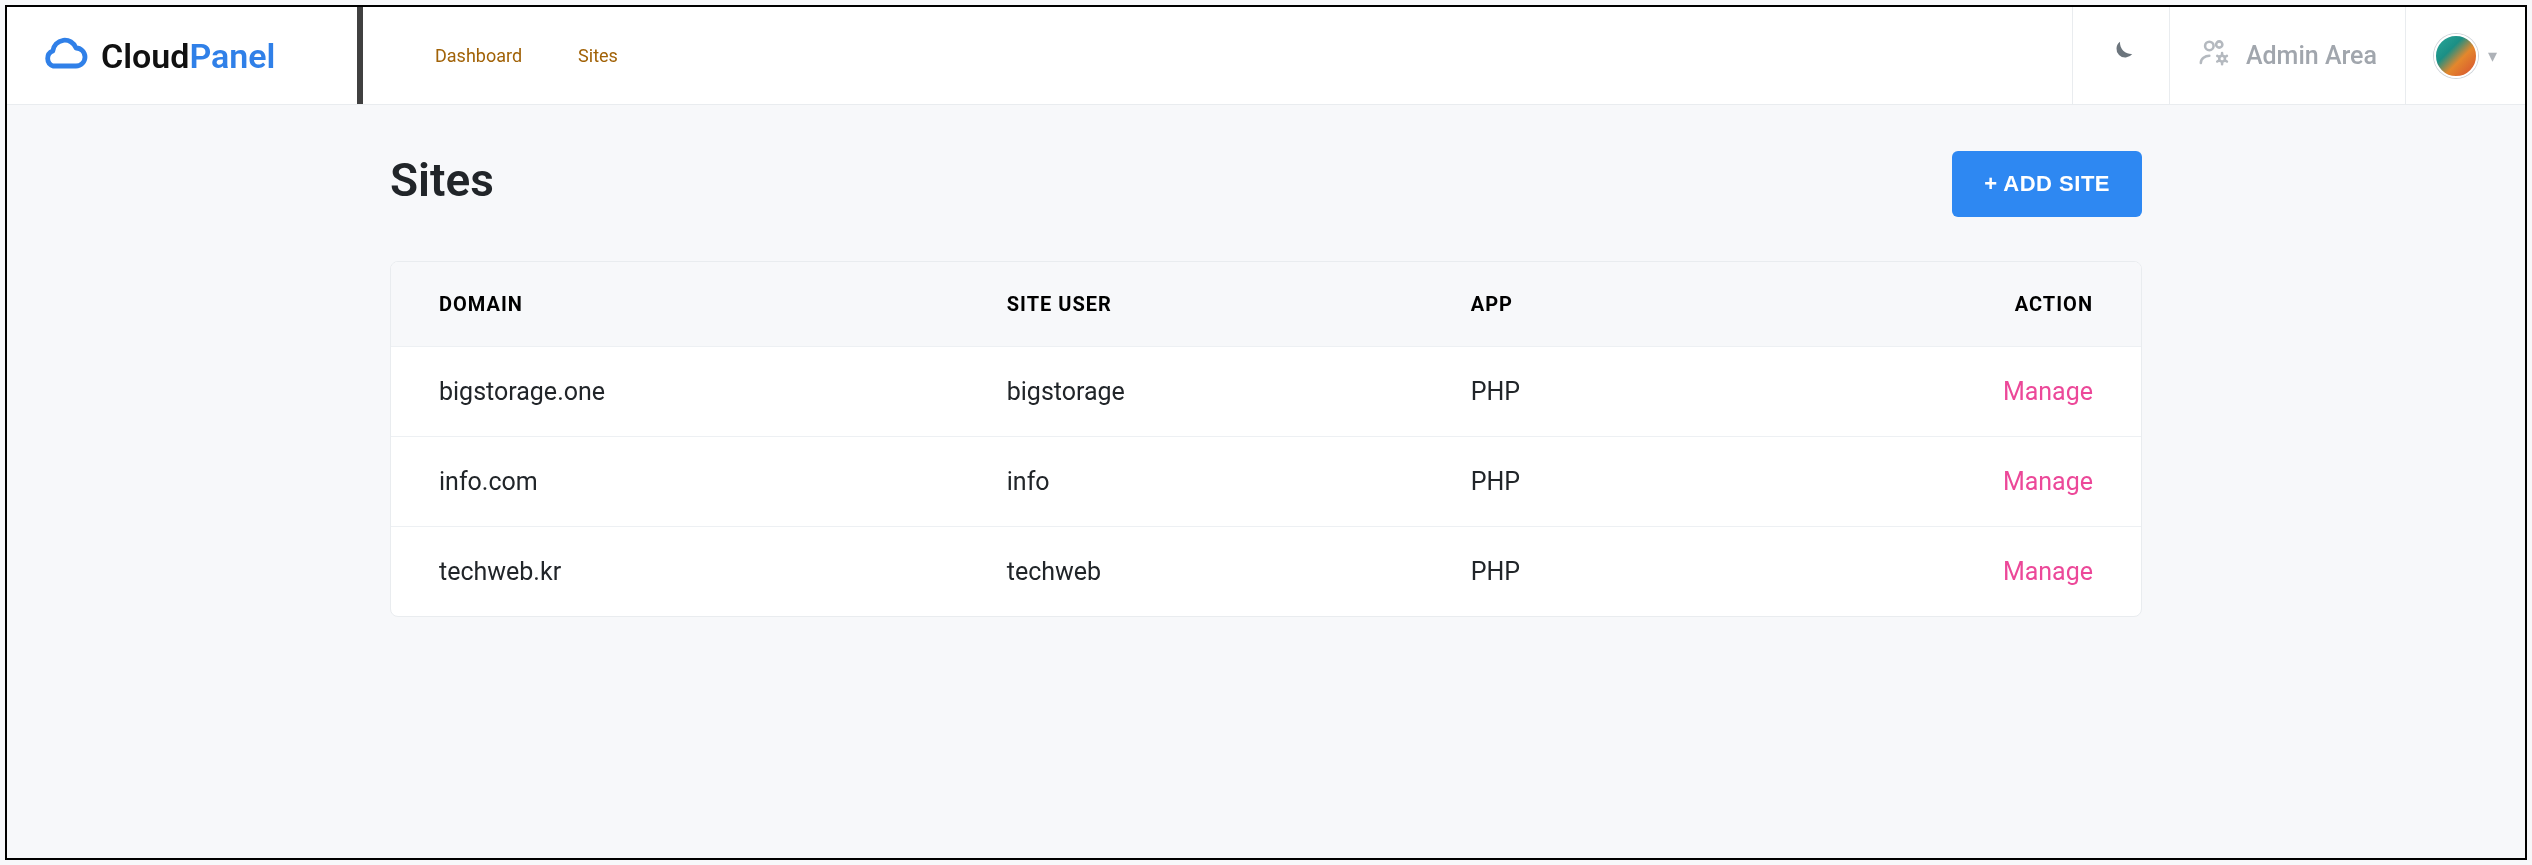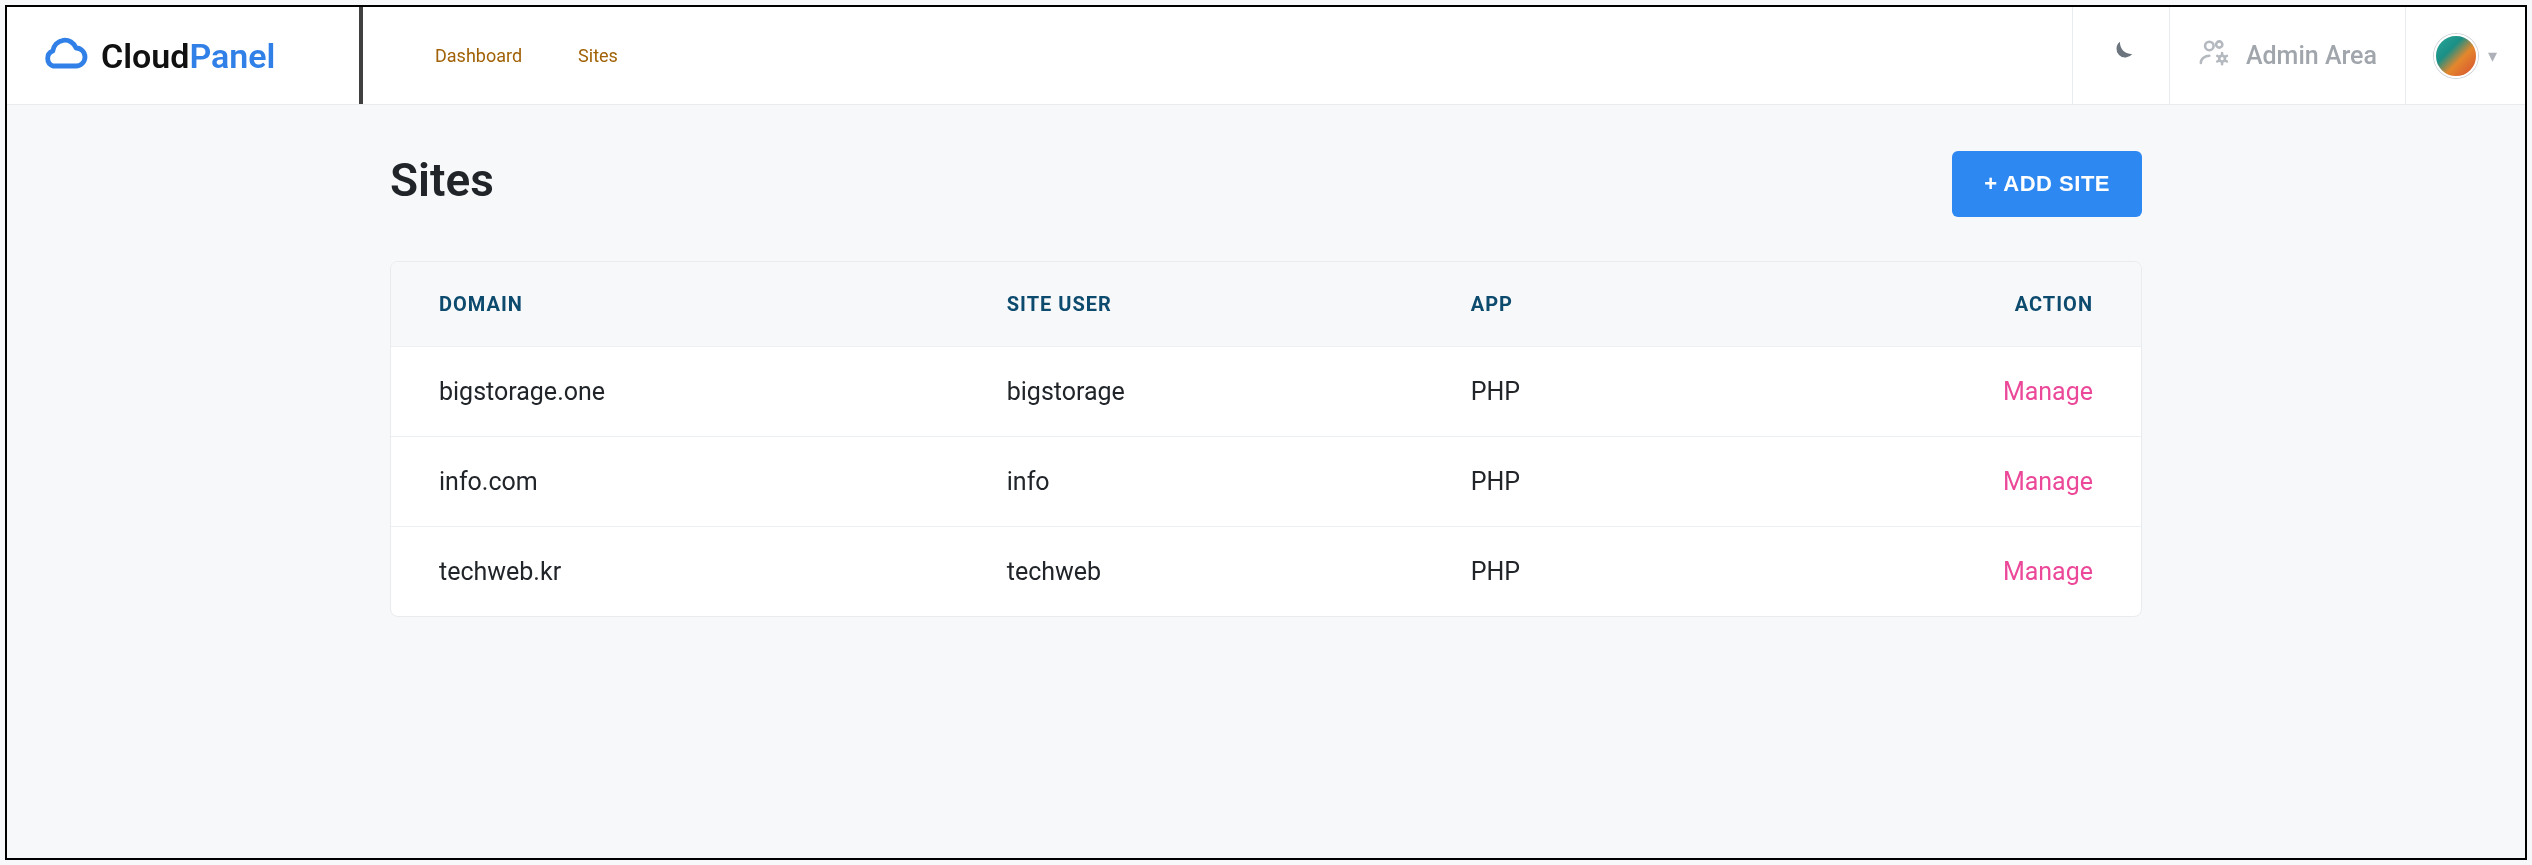--- a/index.html
+++ b/index.html
@@ -29,21 +29,21 @@
       border-bottom: 1px solid #e9ecef;
       display: flex;
       align-items: center;
     }
     .brand-wrap {
       width: 356px;
       height: 100%;
       display: flex;
       align-items: center;
       padding-left: 34px;
-      border-right: 4px solid #404040;
+      border-right: 6px solid #404040;
     }
     .brand {
       display: flex;
       align-items: center;
       gap: 12px;
       font-size: 34px;
       font-weight: 600;
     }
     .brand-cloudprefix { color: #111; }
     .brand-panel { color: #3080e8; }
@@ -151,21 +151,21 @@
       border-radius: 8px;
       overflow: hidden;
     }
     table { width: 100%; border-collapse: collapse; }
     th, td {
       text-align: left;
       padding: 30px 48px;
     }
     thead th {
       background: #f7f8fa;
-      color: #0c4a6e;
+      color: #000000;
       font-size: 20px;
       font-weight: 700;
       letter-spacing: 1px;
     }
     thead th.action-col { text-align: right; }
     tbody tr { border-top: 1px solid #edf0f3; }
     td {
       font-size: 25px;
       color: #212529;
     }

